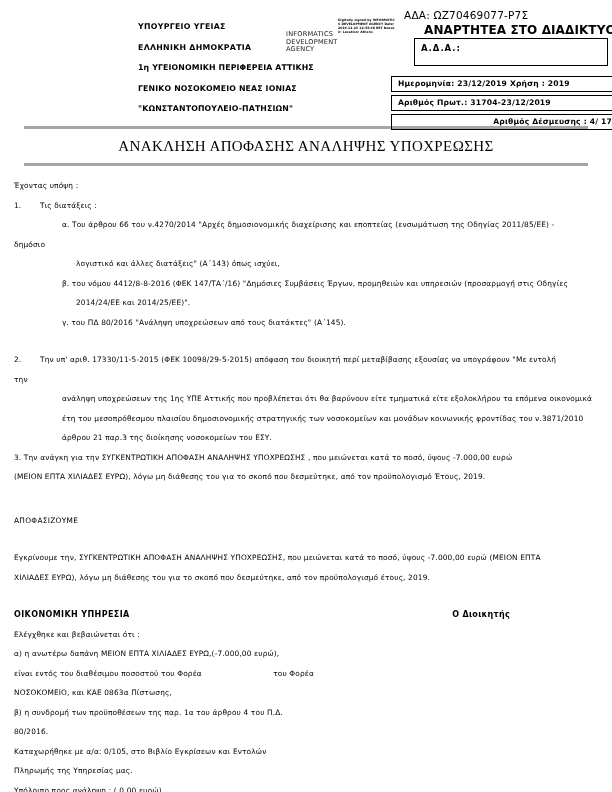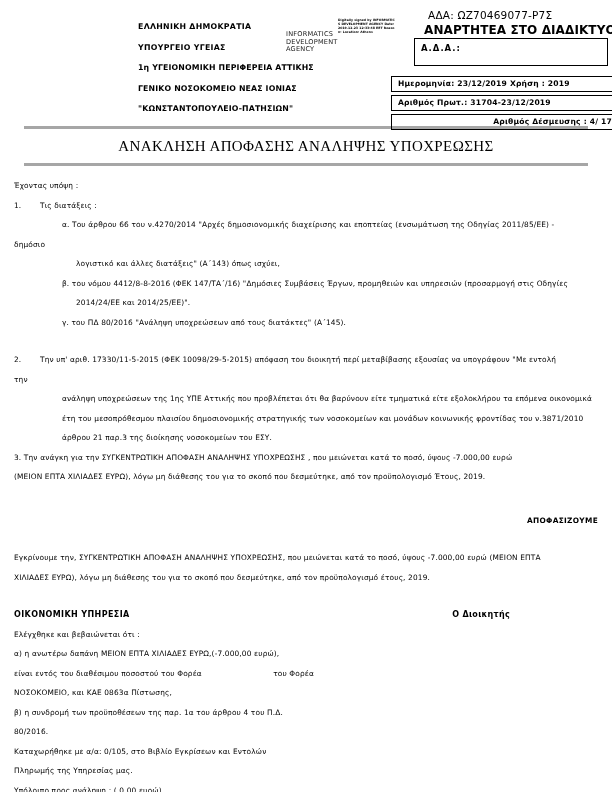--- a/index.html
+++ b/index.html
@@ -24,21 +24,21 @@
     padding: 0;
   }
 
   
   .header {
     position: relative;
     height: 122px;
   }
   .ada-top {
     position: absolute;
-    left: 428px;
+    left: 404px;
     top: 9px;
     font-size: 10.5px;
     letter-spacing: 0.2px;
     white-space: nowrap;
   }
   .anartitea {
     position: absolute;
     left: 424px;
     top: 23px;
     font-size: 12px;
@@ -166,22 +166,22 @@
   }
   .num-row .num {
     width: 26px;
     flex: 0 0 26px;
   }
   .num-row .txt { flex: 1 1 auto; }
   .gap-md { height: 18px; }
   .gap-lg { height: 24px; }
 
   .center-bold {
-    text-align: right;
-    font-weight: bold;
+    text-align: left;
+    font-weight: normal;
     font-size: 7.4px;
     letter-spacing: 0.3px;
   }
 
   .sec-head {
     font-weight: bold;
     font-size: 8px;
     letter-spacing: 0.4px;
   }
   .fin-row {
@@ -213,22 +213,22 @@
   <div class="header">
 
     <div class="ada-top">ΑΔΑ: ΩΖ70469077-Ρ7Σ</div>
     <div class="anartitea">ΑΝΑΡΤΗΤΕΑ ΣΤΟ ΔΙΑΔΙΚΤΥΟ</div>
 
     <div class="ada-box">
       <span class="ada-box-label">Α.Δ.Α.:</span>
     </div>
 
     <div class="org">
+      <div>ΥΠΟΥΡΓΕΙΟ ΥΓΕΙΑΣ</div>
       <div>ΕΛΛΗΝΙΚΗ ΔΗΜΟΚΡΑΤΙΑ</div>
-      <div>ΥΠΟΥΡΓΕΙΟ ΥΓΕΙΑΣ</div>
       <div class="wide">1η ΥΓΕΙΟΝΟΜΙΚΗ ΠΕΡΙΦΕΡΕΙΑ ΑΤΤΙΚΗΣ</div>
       <div class="wide">ΓΕΝΙΚΟ ΝΟΣΟΚΟΜΕΙΟ ΝΕΑΣ ΙΟΝΙΑΣ</div>
       <div class="wide">"ΚΩΝΣΤΑΝΤΟΠΟΥΛΕΙΟ-ΠΑΤΗΣΙΩΝ"</div>
     </div>
 
     <div class="sig-stamp">
       <div class="sig-agency">INFORMATICS DEVELOPMENT AGENCY</div>
       <div class="sig-detail">Digitally signed by INFORMATICS DEVELOPMENT AGENCY Date: 2019.12.23 12:33:48 EET Reason: Location: Athens</div>
     </div>
 

